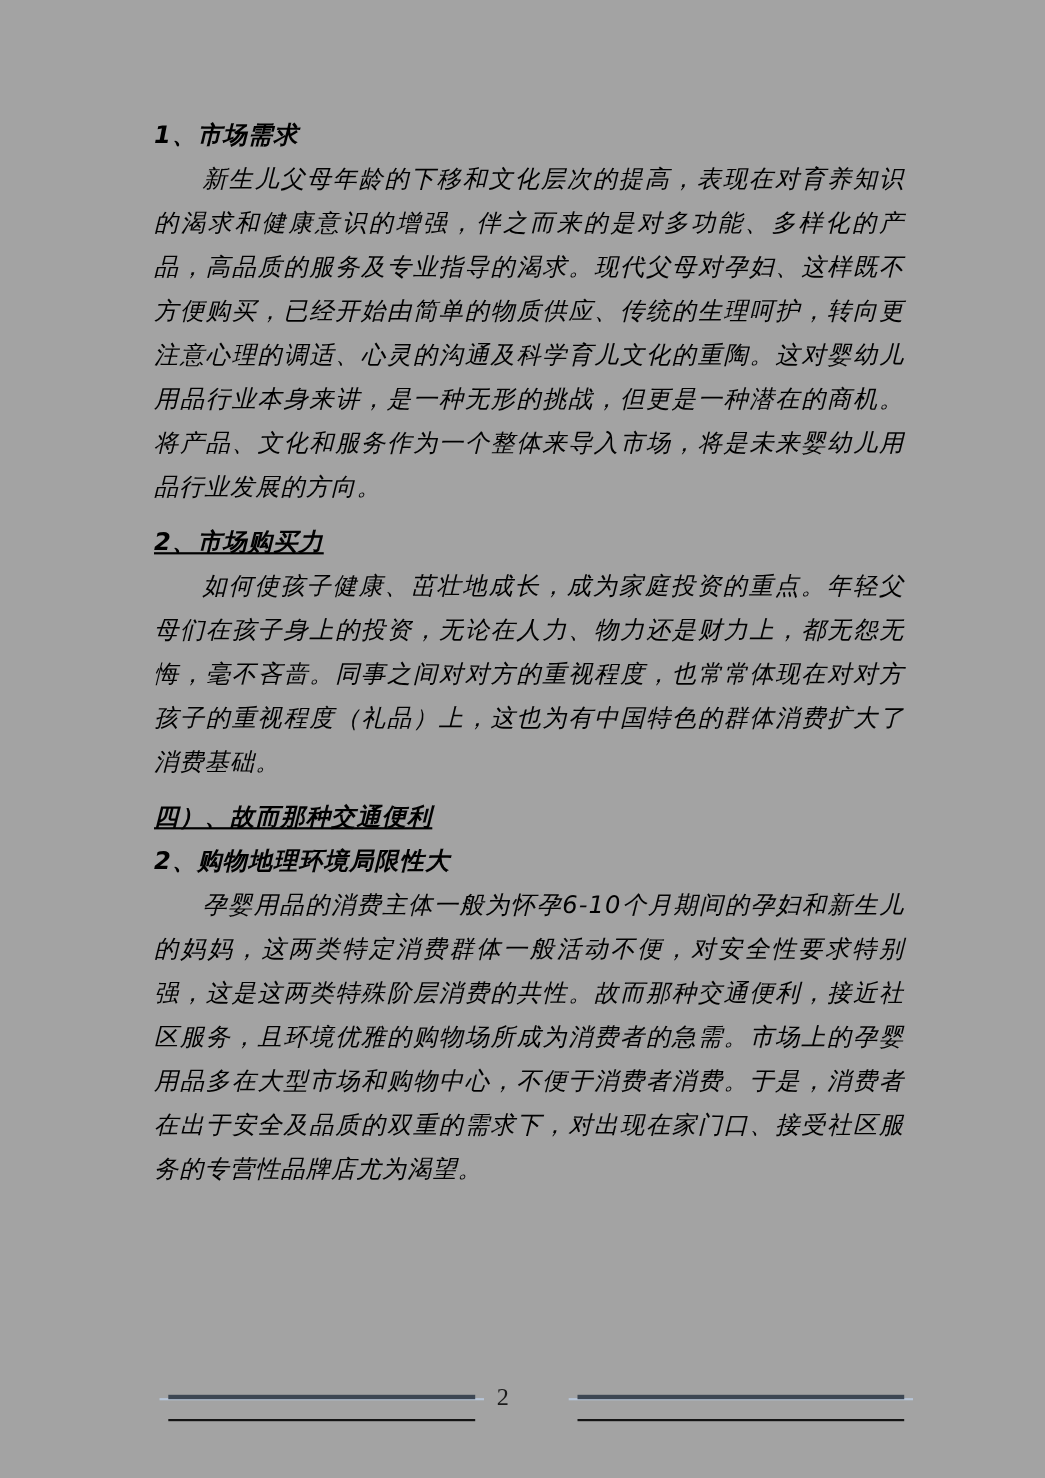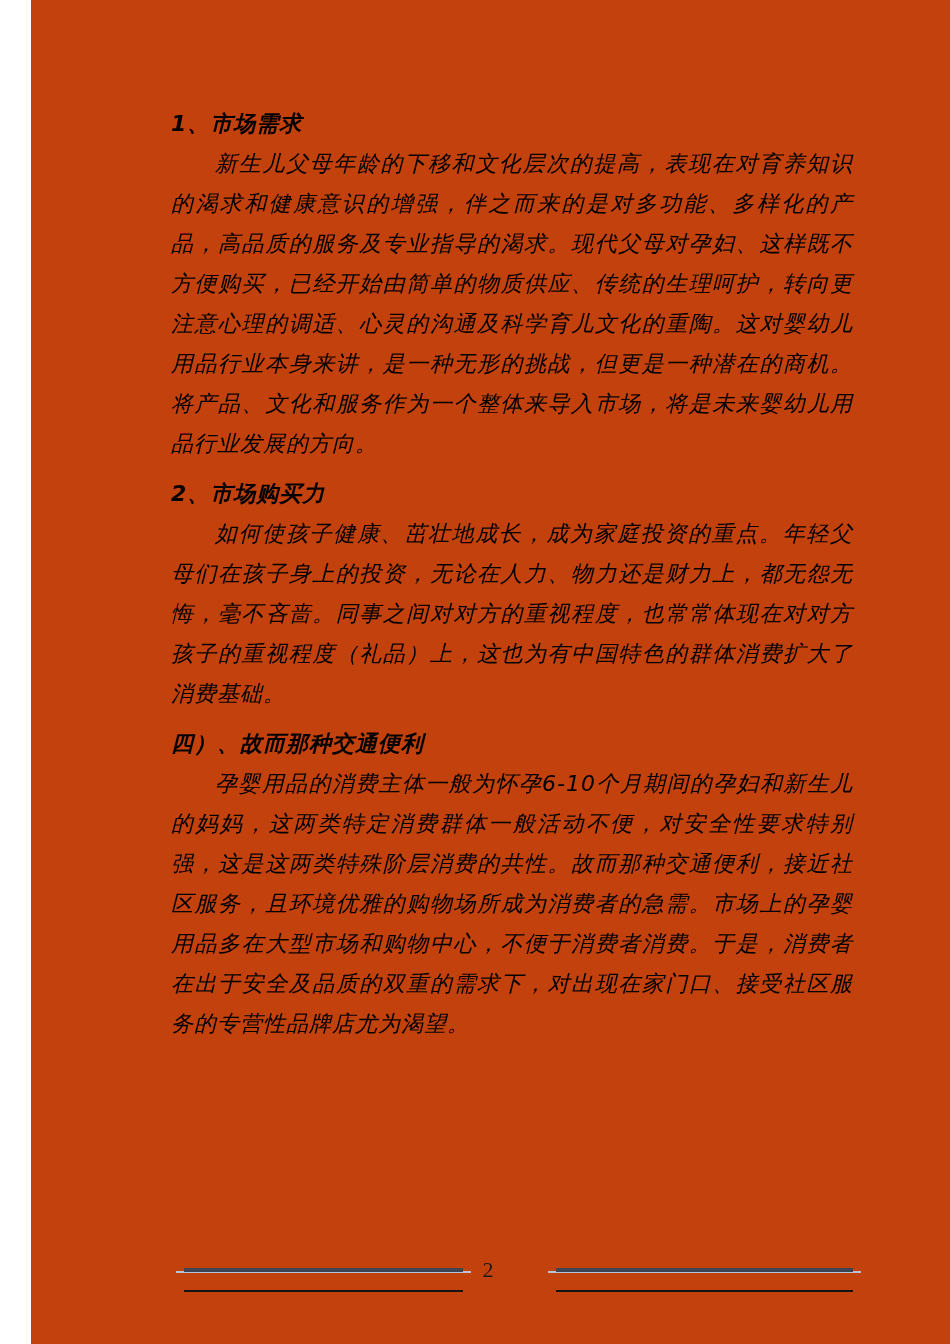--- a/index.html
+++ b/index.html
@@ -10,22 +10,21 @@
   body {
     position: relative;
     width: 950px;
     height: 1344px;
     overflow: hidden;
     font-family: "DejaVu Sans", sans-serif;
   }
   .page {
     position: absolute;
     inset: 0;
-    background: #c2410c;
-    margin-left: 31px;
+    background: #a3a3a3;
   }
   .content {
     position: absolute;
     left: 140px;
     top: 104px;
     width: 682px;
     color: #000000;
     font-size: 22px;
     line-height: 40px;
     text-align: justify;
@@ -37,20 +36,21 @@
     font-style: italic; 
     text-align: left;
   }
   .para {
     margin: 0;
     text-indent: 2em;
     font-style: italic; 
   }
   .sp {
     margin-top: 10px;
+    text-decoration: underline;
   }
   
   .footer-rule {
     position: absolute;
     top: 1262px;
     height: 32px;
   }
   .footer-rule .rule-light {
     position: absolute;
     top: 9px;
@@ -93,20 +93,21 @@
 <body>
 
 <div class="page">
 
   <div class="content">
     <p class="hd">1、市场需求</p>
     <p class="para">新生儿父母年龄的下移和文化层次的提高，表现在对育养知识的渴求和健康意识的增强，伴之而来的是对多功能、多样化的产品，高品质的服务及专业指导的渴求。现代父母对孕妇、这样既不方便购买，已经开始由简单的物质供应、传统的生理呵护，转向更注意心理的调适、心灵的沟通及科学育儿文化的重陶。这对婴幼儿用品行业本身来讲，是一种无形的挑战，但更是一种潜在的商机。将产品、文化和服务作为一个整体来导入市场，将是未来婴幼儿用品行业发展的方向。</p>
     <p class="hd sp">2、市场购买力</p>
     <p class="para">如何使孩子健康、茁壮地成长，成为家庭投资的重点。年轻父母们在孩子身上的投资，无论在人力、物力还是财力上，都无怨无悔，毫不吝啬。同事之间对对方的重视程度，也常常体现在对对方孩子的重视程度（礼品）上，这也为有中国特色的群体消费扩大了消费基础。</p>
     <p class="hd sp">四）、故而那种交通便利</p>
+    <p class="hd">2、购物地理环境局限性大</p>
     <p class="para">孕婴用品的消费主体一般为怀孕6-10个月期间的孕妇和新生儿的妈妈，这两类特定消费群体一般活动不便，对安全性要求特别强，这是这两类特殊阶层消费的共性。故而那种交通便利，接近社区服务，且环境优雅的购物场所成为消费者的急需。市场上的孕婴用品多在大型市场和购物中心，不便于消费者消费。于是，消费者在出于安全及品质的双重的需求下，对出现在家门口、接受社区服务的专营性品牌店尤为渴望。</p>
 
   </div>
 
   <div class="footer-rule rule-left">
     <div class="rule-light"></div>
     <div class="rule-dark"></div>
     <div class="rule-thin"></div>
   </div>
 

